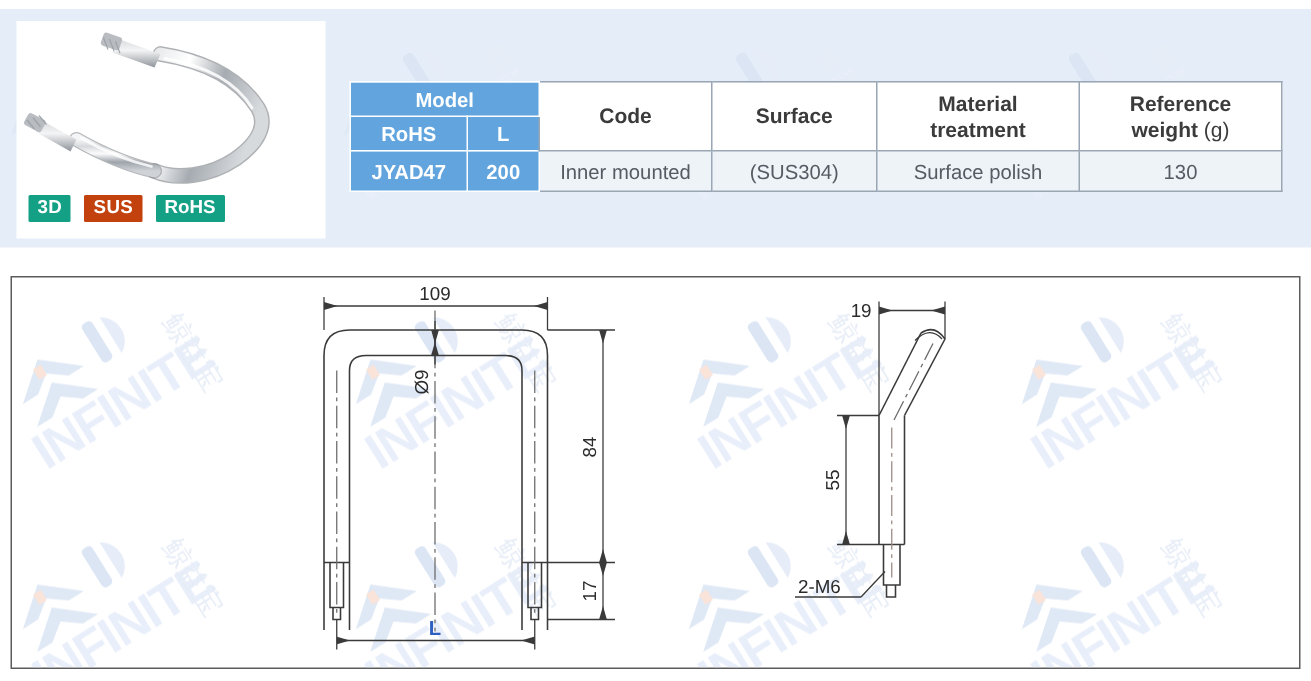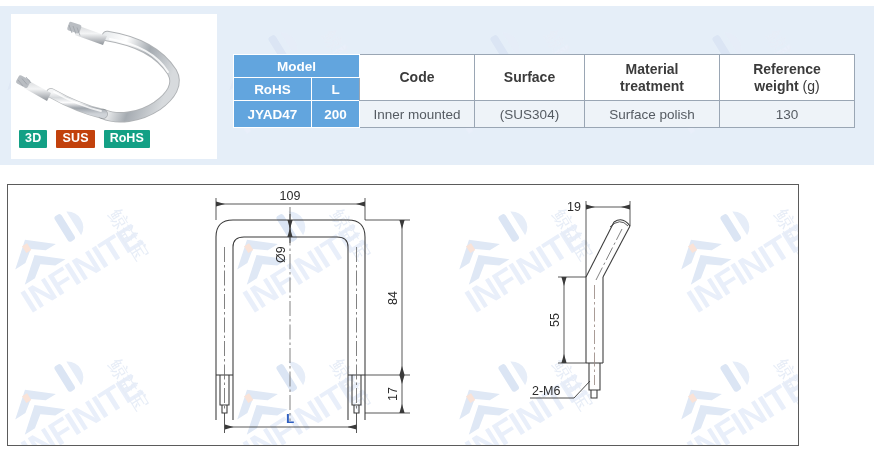--- a/index.html
+++ b/index.html
@@ -59,21 +59,21 @@
     background:#62a5de;color:#ffffff;font-weight:bold;font-size:13.5px;
     border-color:#ffffff;
   }
   #spec-table .cell-data{background:#eef3f8;color:#555b62;font-size:13.5px;}
   .r1{height:23px;padding-left:12px;}
   .r2{height:23px;}
   .r3{height:27px;}
 
   
   #drawing-panel{
-    position:absolute;left:7px;top:184px;width:792px;height:262px;
+    position:absolute;left:7px;top:184px;width:860px;height:262px;
     background:#ffffff;border:1.5px solid #5b5b5b;overflow:hidden;
     box-sizing:border-box;
   }
   .dwg-svg{position:absolute;left:0;top:0;z-index:7;}
   #panel-wm{position:absolute;inset:0;z-index:3;}
 </style>
 </head>
 <body>
 
 <svg width="0" height="0" style="position:absolute" aria-hidden="true">

